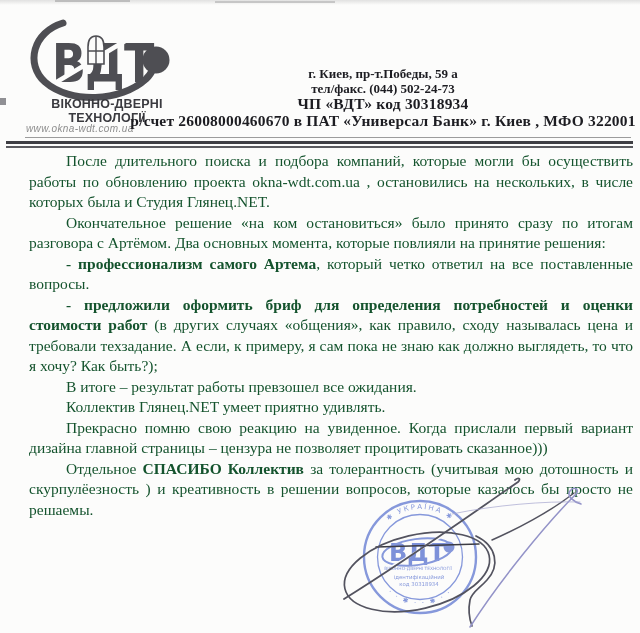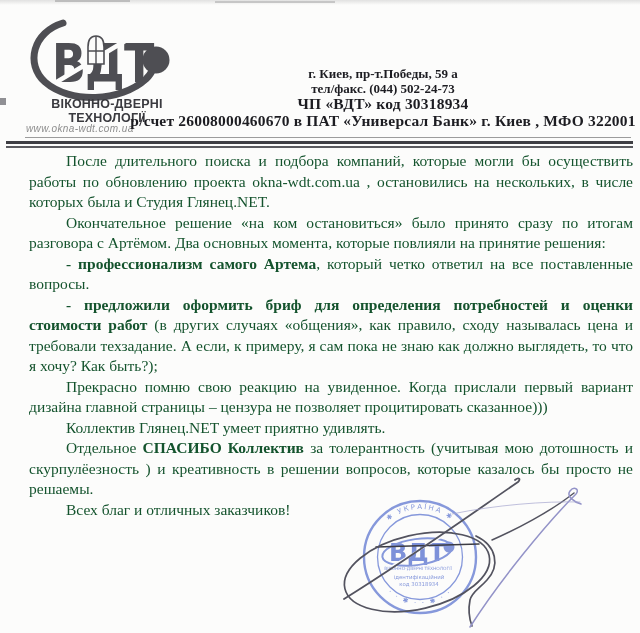--- a/index.html
+++ b/index.html
@@ -85,24 +85,24 @@
 
   <div class="rule-thin"></div>
   <div class="rule-thick"></div>
   <div class="rule-thick2"></div>
 
   <div class="body-text">
       <p><span>После длительного поиска и подбора компаний, которые могли бы осуществить работы по обновлению проекта okna-wdt.com.ua , остановились на нескольких, в числе которых была и Студия Глянец.NET.</span></p>
       <p><span>Окончательное решение «на ком остановиться» было принято сразу по итогам разговора с Артёмом. Два основных момента, которые повлияли на принятие решения:</span></p>
       <p><span class="b">- профессионализм самого Артема</span><span>, который четко ответил на все поставленные вопросы.</span></p>
       <p><span class="b">- предложили оформить бриф для определения потребностей и оценки стоимости работ</span><span> (в других случаях «общения», как правило, сходу называлась цена и требовали техзадание. А если, к примеру, я сам пока не знаю как должно выглядеть, то что я хочу? Как быть?);</span></p>
+      <p><span>В итоге – результат работы превзошел все ожидания.</span></p>
+      <p><span>Коллектив Глянец.NET умеет приятно удивлять.</span></p>
       <p><span>Прекрасно помню свою реакцию на увиденное. Когда прислали первый вариант дизайна главной страницы – цензура не позволяет процитировать сказанное)))</span></p>
-      <p><span>Коллектив Глянец.NET умеет приятно удивлять.</span></p>
       <p><span>Отдельное </span><span class="b">СПАСИБО Коллектив</span><span> за толерантность (учитывая мою дотошность и скурпулёезность ) и креативность в решении вопросов, которые казалось бы просто не решаемы.</span></p>
-      <p><span>Всех благ и отличных заказчиков!</span></p>
     </div>
 
 
   <svg class="seal-svg" width="280" height="181" viewBox="330 452 280 181">
     <defs>
       <filter id="blur1">
           <feGaussianBlur stdDeviation="0.45"></feGaussianBlur>
         </filter>
       <path id="ringTop" d="M 372,557 A 48,48 0 0 1 468,557" fill="none"></path>
       <path id="ringBot" d="M 372,557 A 48,48 0 0 0 468,557" fill="none"></path>

